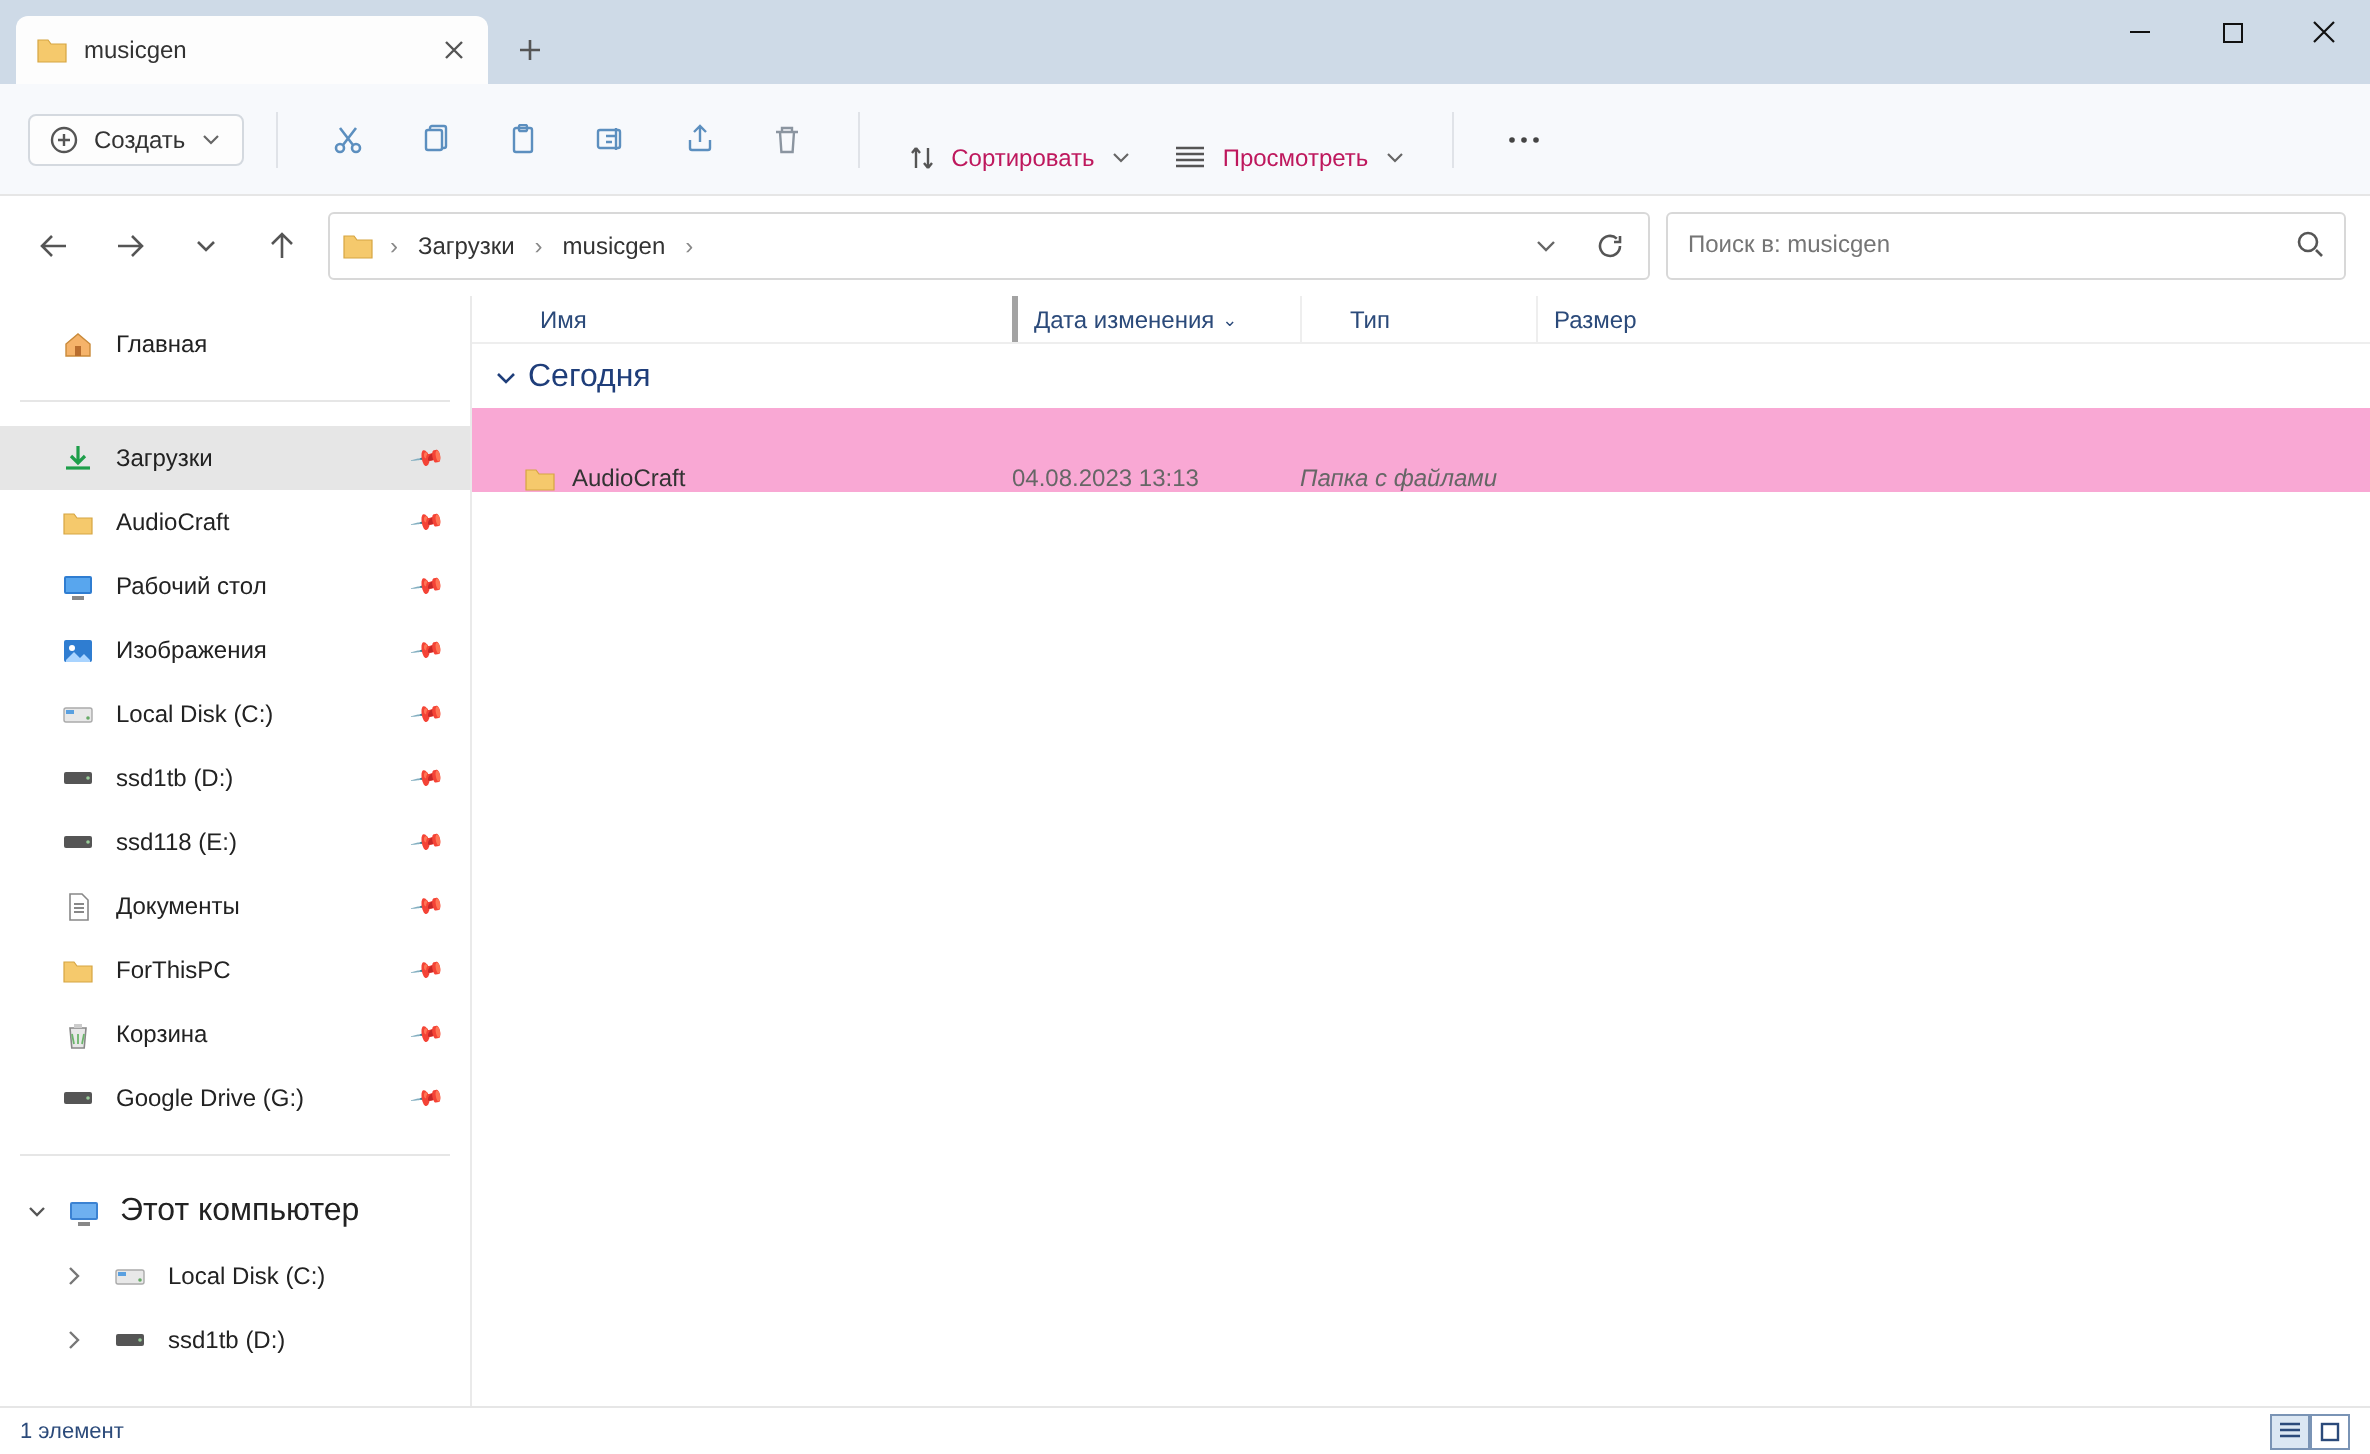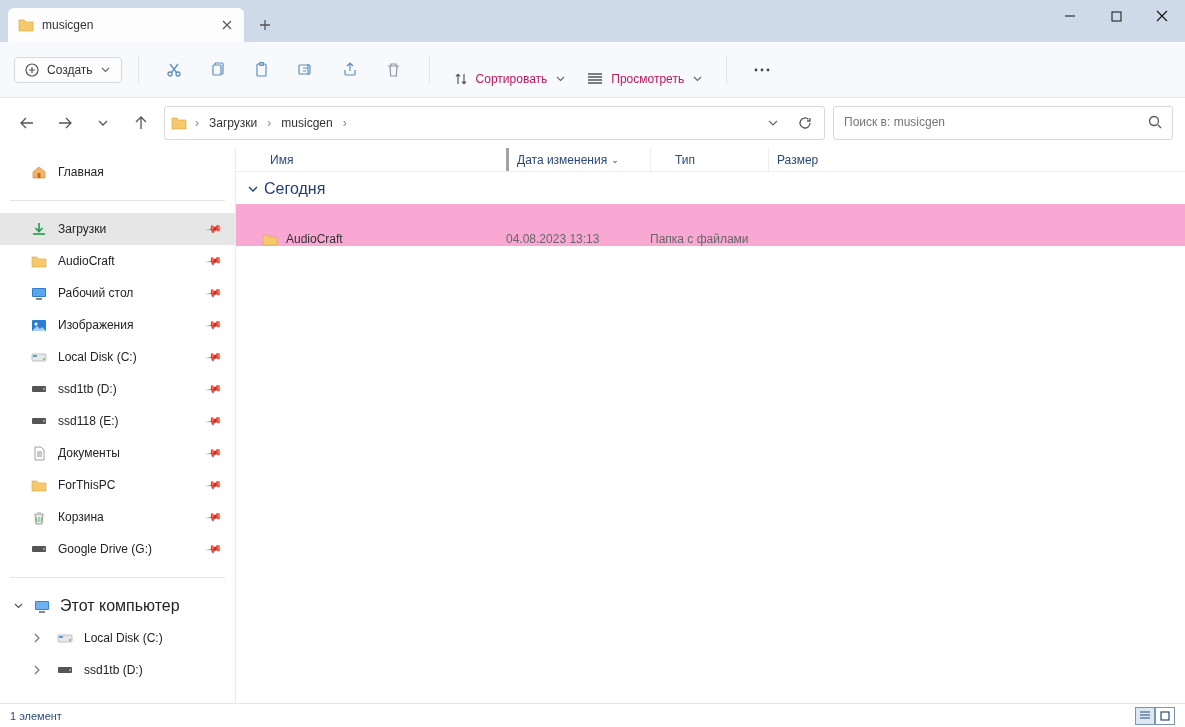--- a/index.html
+++ b/index.html
@@ -60,21 +60,21 @@
 .col-name { width: 244px; }
 .col-date { width: 144px; border-left: 3px solid #a3a3a3; }
 .col-type { width: 118px; border-left: 1px solid #eee; padding-left: 24px; }
 .col-size { width: 80px; border-left: 1px solid #eee; }
 .group-row { display: flex; align-items: center; gap: 6px; padding: 8px 0 6px 12px; color: #1f3e7a; font-size: 16px; cursor: pointer; }
 .group-row .chev-d { color: #1f3e7a; }
 .file-row { height: 42px; display: flex; align-items: flex-end; padding-left: 26px; background: #f9a8d4; cursor: pointer; }
 .file-row .cell { font-size: 12px; color: #333; }
 .file-row .c-name { width: 244px; display: flex; align-items: center; gap: 8px; }
 .file-row .c-date { width: 144px; color: #666; }
-.file-row .c-type { width: 118px; color: #666; }
+.file-row .c-type { width: 118px; color: #666; font-style: italic; }
 .file-row .c-size { width: 80px; color: #666; }
 
 
 .status { height: 24px; border-top: 1px solid #e6e6e6; display: flex; align-items: center; padding: 0 10px; font-size: 11px; color: #2b4a7a; }
 .status-spacer { flex: 1; }
 .view-toggle { display: flex; gap: 0; }
 .view-toggle .vt { width: 20px; height: 18px; border: 1px solid #7a94b5; display: flex; align-items: center; justify-content: center; cursor: pointer; }
 .view-toggle .vt.active { background: #dbe7f3; }
 
 

